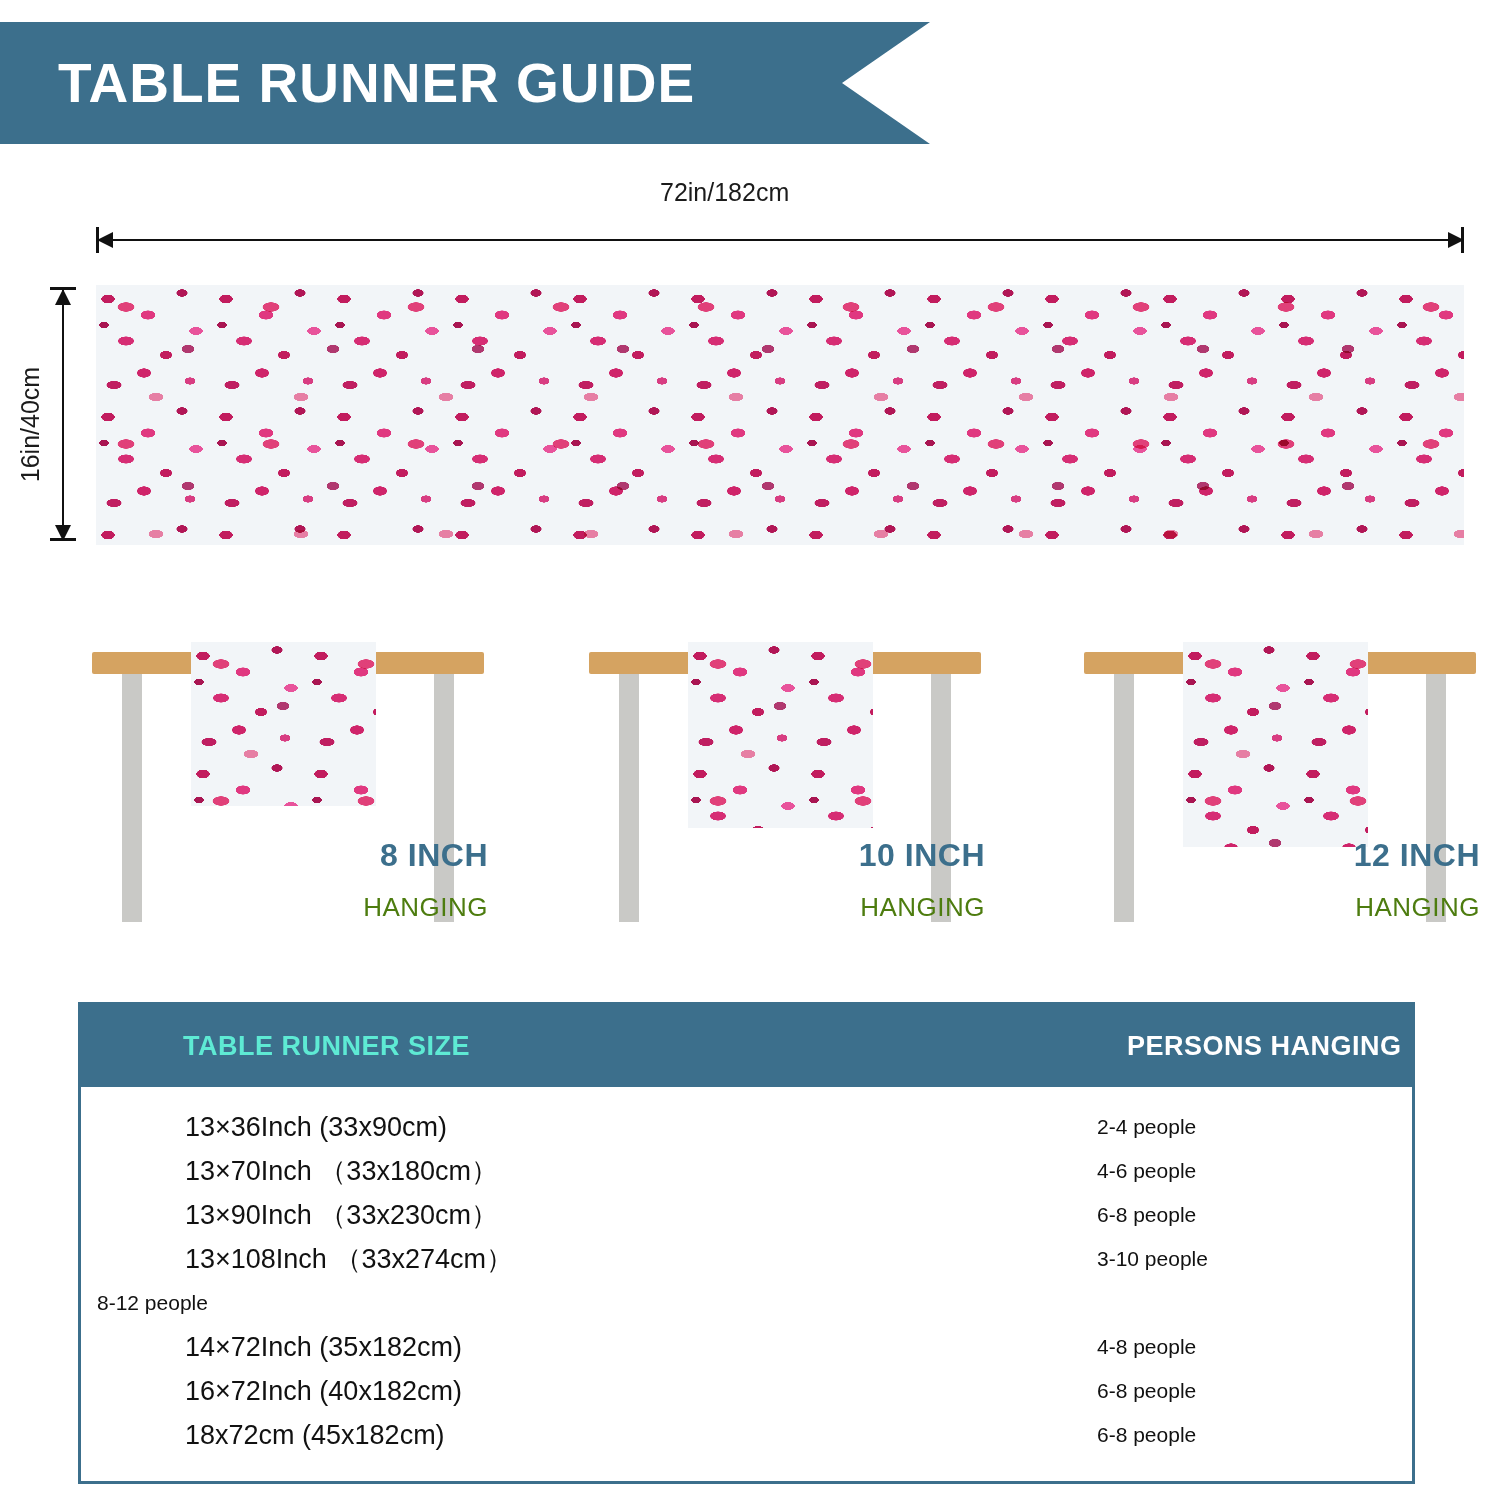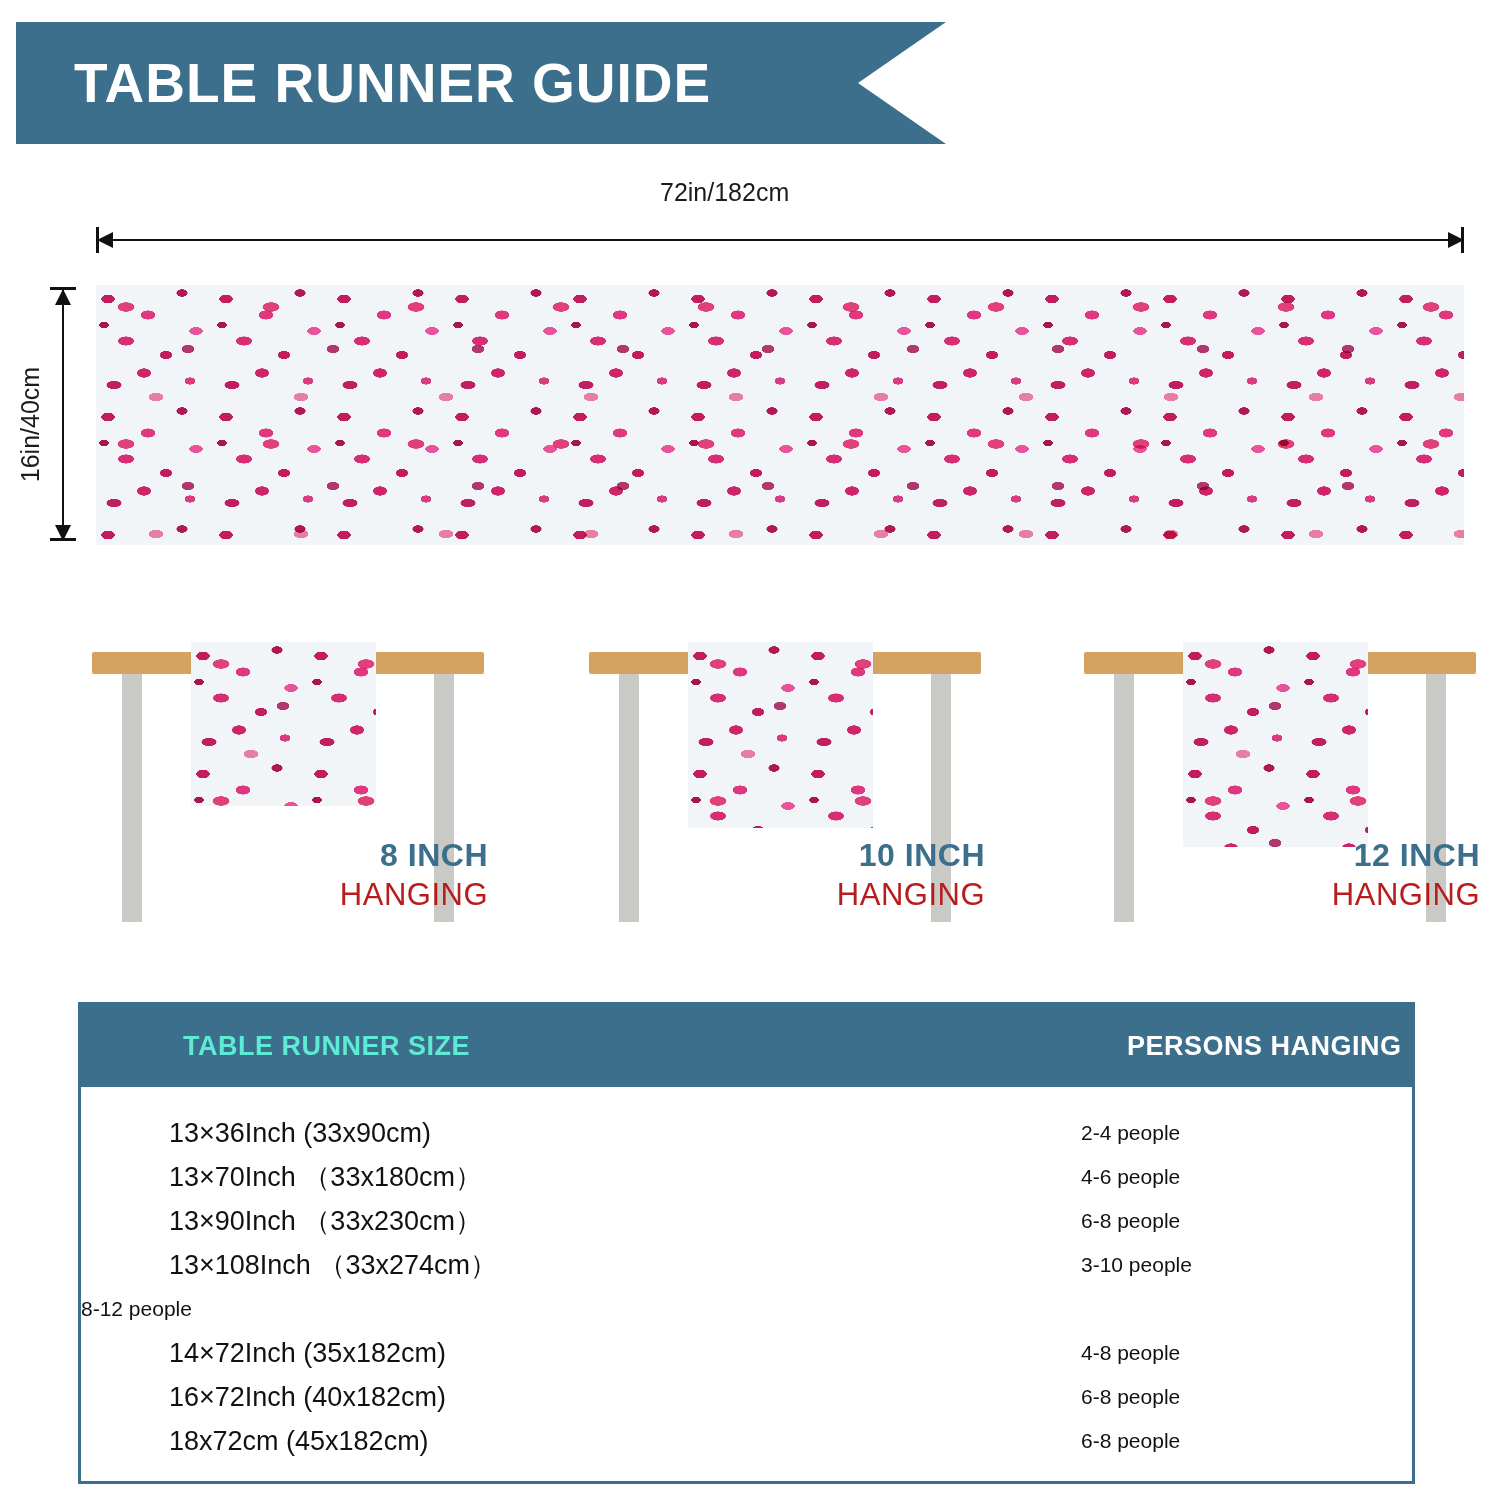--- a/index.html
+++ b/index.html
@@ -11,21 +11,21 @@
     width: 1493px;
     height: 1500px;
     position: relative;
     font-family: "Liberation Sans", sans-serif;
     overflow: hidden;
   }
 
   
   .banner {
     position: absolute;
-    left: 16px;
+    left: 0;
     top: 22px;
     width: 930px;
     height: 122px;
     background: #3c6f8c;
     
     clip-path: polygon(0 0, 930px 0, 842px 61px, 930px 122px, 0 122px);
     display: flex;
     align-items: center;
   }
   .banner-title {
@@ -208,24 +208,24 @@
   }
   .scene-label .big {
     display: block;
     font-size: 32px;
     font-weight: bold;
     color: #3c6f8c;
     letter-spacing: 0.5px;
   }
   .scene-label .small {
     display: block;
-    font-size: 31px;
-    color: #b91c1c;
+    font-size: 26px;
+    color: #4d7c0f;
     letter-spacing: 0.5px;
-    margin-top: 3px;
+    margin-top: 18px;
   }
   .scene-2 .scene-label, .scene-3 .scene-label { top: 215px; }
 
   
   .size-table {
     position: absolute;
     left: 78px;
     top: 1002px;
     width: 1337px;
     height: 482px;
@@ -250,21 +250,22 @@
   .th-right {
     position: absolute;
     left: 1046px;
     top: 26px;
     font-size: 27px;
     font-weight: bold;
     color: #ffffff;
     letter-spacing: 0.5px;
   }
   .size-rows {
-    padding-top: 24px;
+    padding-top: 18px;
+    margin-left: 16px;
   }
   .size-row {
     display: flex;
     height: 44px;
     align-items: center;
   }
   .cell-size {
     width: 1000px;
     padding-left: 88px;
     box-sizing: border-box;

